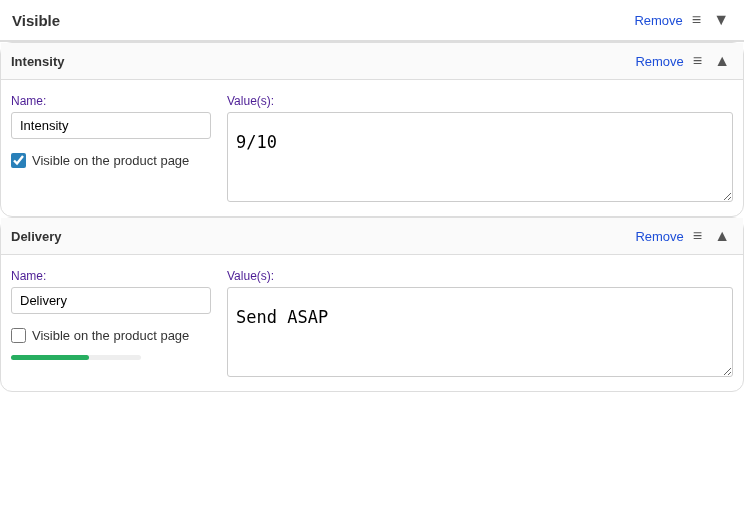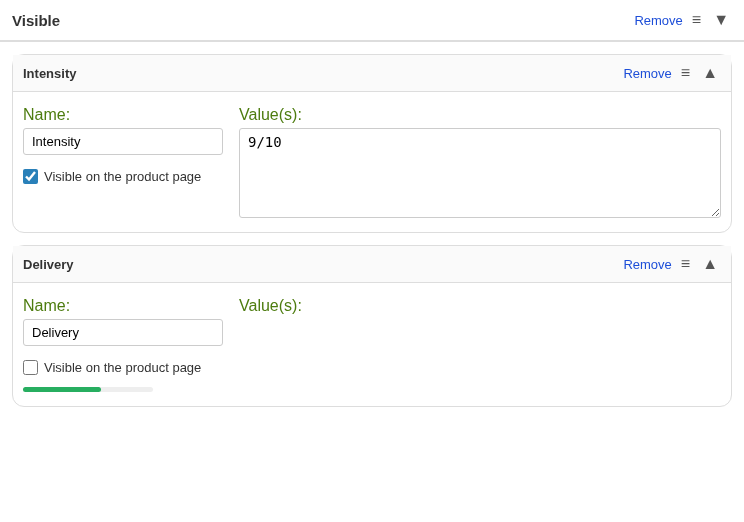--- a/index.html
+++ b/index.html
@@ -30,21 +30,21 @@
       color: #555;
       font-size: 16px;
       line-height: 1;
       background: none;
       border: none;
       padding: 2px 3px;
     }
 
     .sub-section {
       border: 1px solid #ddd;
-      margin: 12px;
+      margin: 0;
       border-radius: 12px;
     }
 
     .sub-section-header {
       display: flex;
       align-items: center;
       justify-content: space-between;
       padding: 8px 10px;
       border-bottom: 1px solid #ddd;
       background: #fafafa;
@@ -65,22 +65,22 @@
       align-items: flex-start;
     }
 
     .form-group {
       display: flex;
       flex-direction: column;
       gap: 4px;
     }
 
     .form-group label {
-      font-size: 16px;
-      color: #4d7c0f;
+      font-size: 12px;
+      color: #4c1d95;
     }
 
     .form-group.name-group {
       flex: 0 0 200px;
     }
 
     .form-group.values-group {
       flex: 1;
       justify-content: flex-end;
     }
@@ -90,22 +90,22 @@
       border-radius: 3px;
       padding: 5px 8px;
       font-size: 13px;
       width: 100%;
       outline: none;
     }
 
     .form-group textarea {
       border: 1px solid #ccc;
       border-radius: 3px;
-      padding: 5px 8px;
-      font-size: 14px;
+      padding: 19px 8px;
+      font-size: 17px;
       width: 100%;
       resize: vertical;
       min-height: 90px;
       outline: none;
     }
 
     .checkbox-row {
       display: flex;
       align-items: flex-end;
       gap: 6px;
@@ -215,17 +215,18 @@
             <input type="checkbox" id="chk-delivery" style="">
             <label for="chk-delivery">Visible on the product page</label>
           </div>
 
           <div class="progress-bar-container">
             <div class="progress-bar-fill" style="width:60%"></div>
           </div>
         </div>
         <div class="form-group values-group">
           <label>Value(s):</label>
+          <textarea style="">Send ASAP</textarea>
         </div>
       </div>
     </div>
   </div>
   </div>
 
 </body></html>

